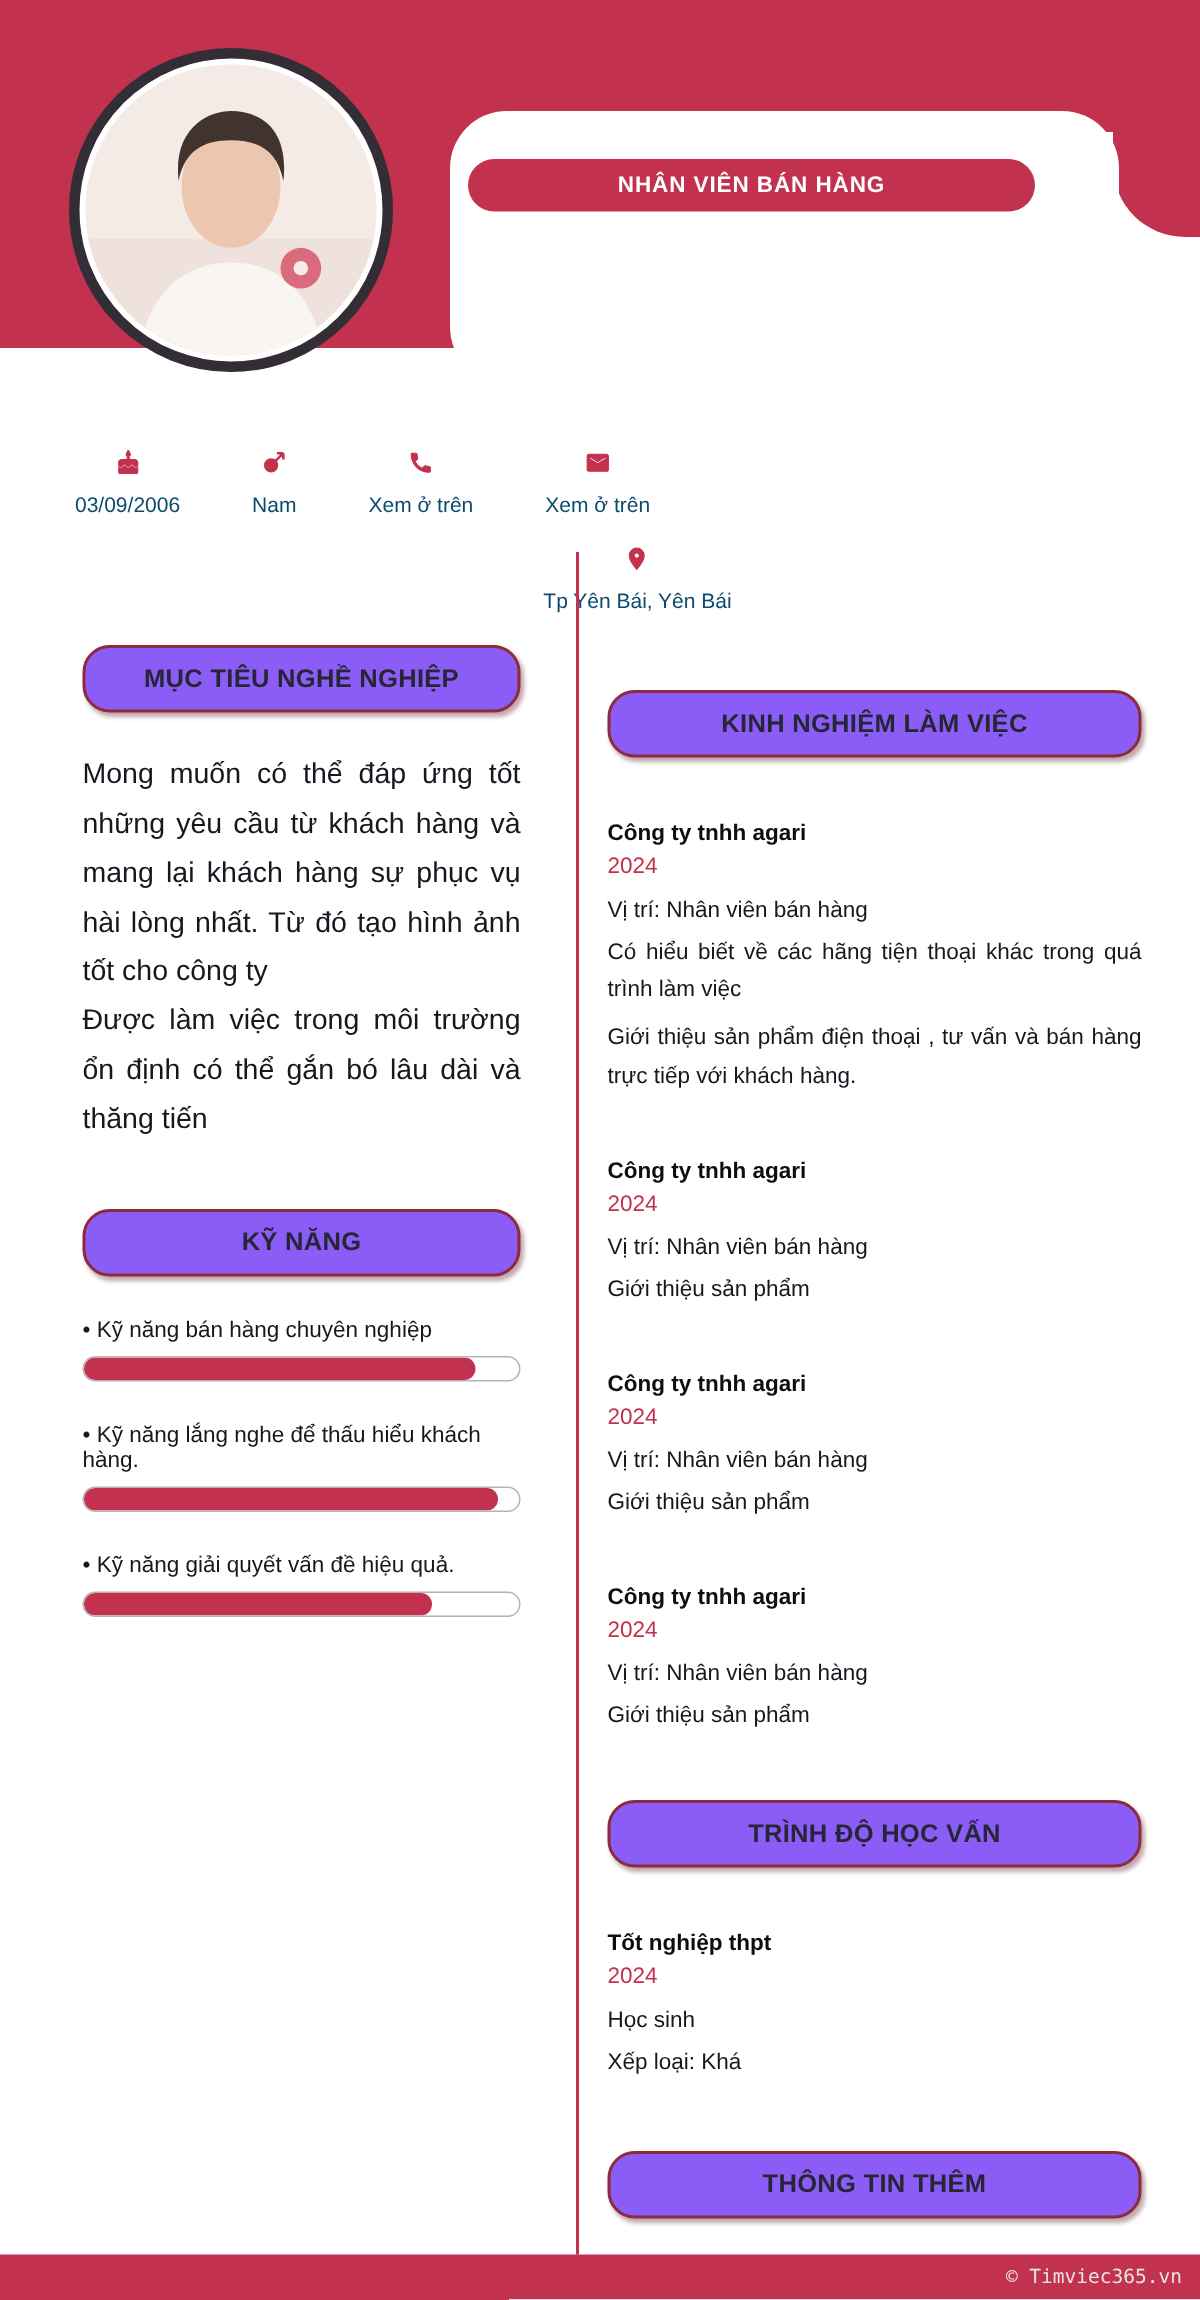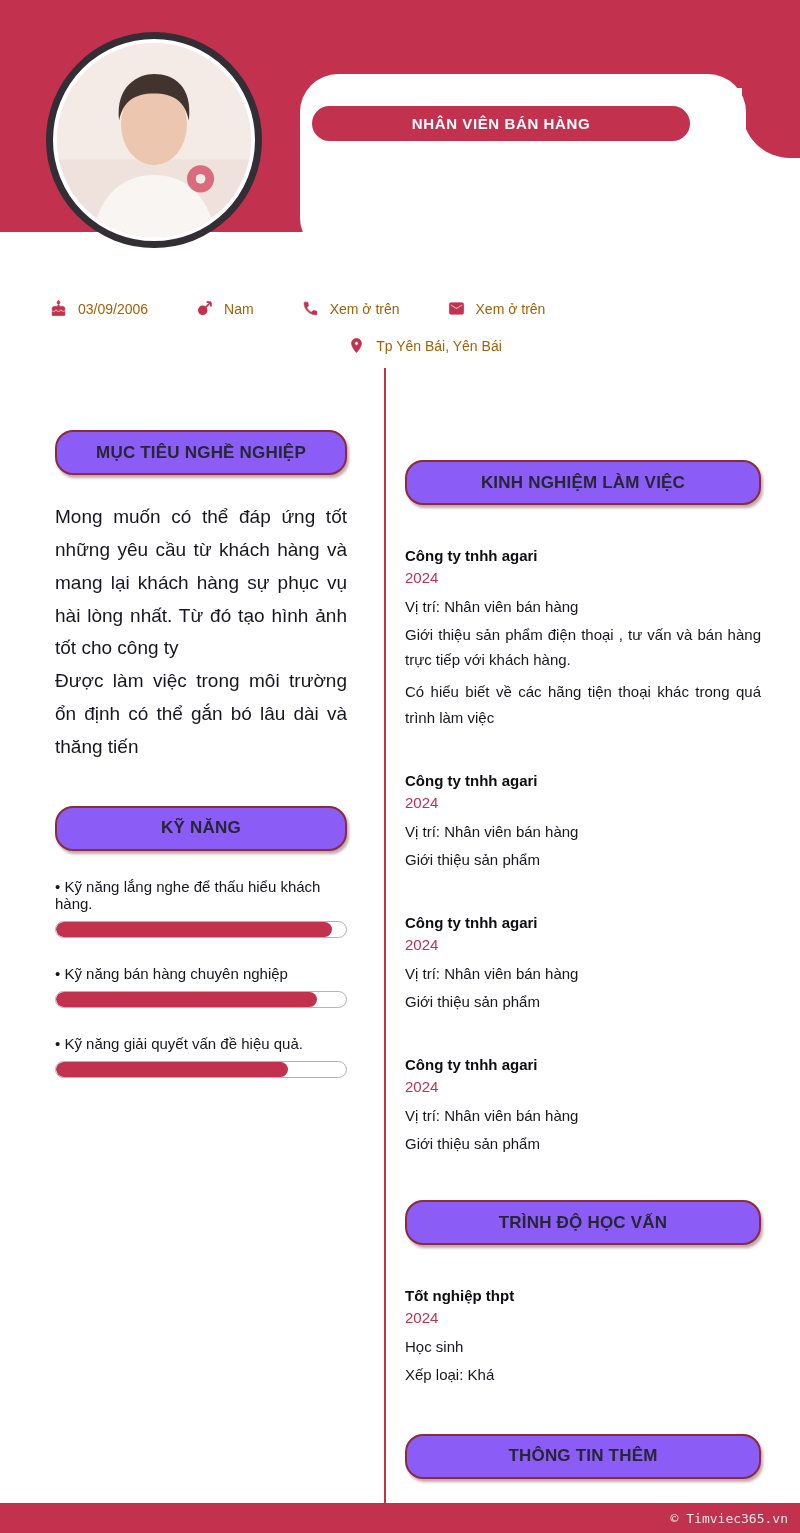--- a/index.html
+++ b/index.html
@@ -21,21 +21,21 @@
   .candidate-name{ width:382px; text-align:center; font-size:31px; font-weight:bold; color:var(--name); letter-spacing:1px; }
   .title-pill{ margin-top:16px; width:378px; height:35px; background:var(--primary); border-radius:18px; color:#fff; font-weight:bold; font-size:15px; letter-spacing:.6px; display:flex; align-items:center; justify-content:center; }
   .photo-ring{ position:absolute; left:46px; top:32px; width:216px; height:216px; border-radius:50%; background:#fff; border:7px solid #332e35; display:flex; align-items:center; justify-content:center; }
   .photo{ width:194px; height:194px; border-radius:50%; overflow:hidden; background:#f3e9e4; }
   .photo svg{ display:block; width:100%; height:100%; }
 
   
   .contact{ padding:32px 0 0 50px; }
   .contact-row{ display:flex; align-items:center; gap:48px; }
   .contact-row.centered{ justify-content:center; padding:0; margin-top:20px; }
-  .contact-item{ display:flex; align-items:flex-end; gap:11px; font-size:14px; color:#a16207; }
+  .contact-item{ display:flex; align-items:center; gap:11px; font-size:14px; color:#0c4a6e;flex-direction:column; }
   .cicon{ width:17px; height:17px; flex:0 0 auto; }
   .cicon svg{ display:block; width:100%; height:100%; fill:var(--primary); stroke:var(--primary); }
 
   
   .divider{ position:absolute; left:384px; top:368px; bottom:30px; width:2px; background:var(--primary); }
   .col-left{ position:absolute; left:55px; top:430px; width:292px; }
   .col-right{ position:absolute; left:405px; top:460px; width:356px; }
 
   .sec-pill{ height:45px; border:2px solid var(--primary-dark); border-radius:18px; background:#8b5cf6;
     display:flex; align-items:center; justify-content:center;
@@ -148,48 +148,48 @@
   <aside class="col-left">
     <div class="sec-pill">MỤC TIÊU NGHỀ NGHIỆP</div>
     <div class="objective-text">
       <p>Mong muốn có thể đáp ứng tốt những yêu cầu từ khách hàng và mang lại khách hàng sự phục vụ hài lòng nhất. Từ đó tạo hình ảnh tốt cho công ty</p>
       <p>Được làm việc trong môi trường ổn định có thể gắn bó lâu dài và thăng tiến</p>
     </div>
 
     <div class="sec-pill skills-pill">KỸ NĂNG</div>
 
     <div class="skill-item">
+      <div class="skill-label">Kỹ năng bán hàng chuyên nghiệp</div>
+      <div class="skill-track">
+        <div class="skill-fill" style="width: 90%;"></div>
+      </div>
+    </div>
+    <div class="skill-item">
       <div class="skill-label">Kỹ năng lắng nghe để thấu hiểu khách hàng.</div>
       <div class="skill-track">
         <div class="skill-fill" style="width: 95%;"></div>
-      </div>
-    </div>
-    <div class="skill-item">
-      <div class="skill-label">Kỹ năng bán hàng chuyên nghiệp</div>
-      <div class="skill-track">
-        <div class="skill-fill" style="width: 90%;"></div>
       </div>
     </div>
     <div class="skill-item">
       <div class="skill-label">Kỹ năng giải quyết vấn đề hiệu quả.</div>
       <div class="skill-track">
         <div class="skill-fill" style="width: 80%;"></div>
       </div>
     </div>
   </aside>
 
   <main class="col-right">
     <div class="sec-pill">KINH NGHIỆM LÀM VIỆC</div>
 
     <div class="entry">
       <div class="company">Công ty tnhh agari</div>
       <div class="year">2024</div>
       <div class="position">Vị trí: Nhân viên bán hàng</div>
+      <p class="detail">Có hiểu biết về các hãng tiện thoại khác trong quá trình làm việc</p>
       <p class="detail">Giới thiệu sản phẩm điện thoại , tư vấn và bán hàng trực tiếp với khách hàng.</p>
-      <p class="detail">Có hiểu biết về các hãng tiện thoại khác trong quá trình làm việc</p>
     </div>
 
     <div class="entry">
       <div class="company">Công ty tnhh agari</div>
       <div class="year">2024</div>
       <div class="position">Vị trí: Nhân viên bán hàng</div>
       <p class="detail">Giới thiệu sản phẩm</p>
     </div>
 
     <div class="entry">

